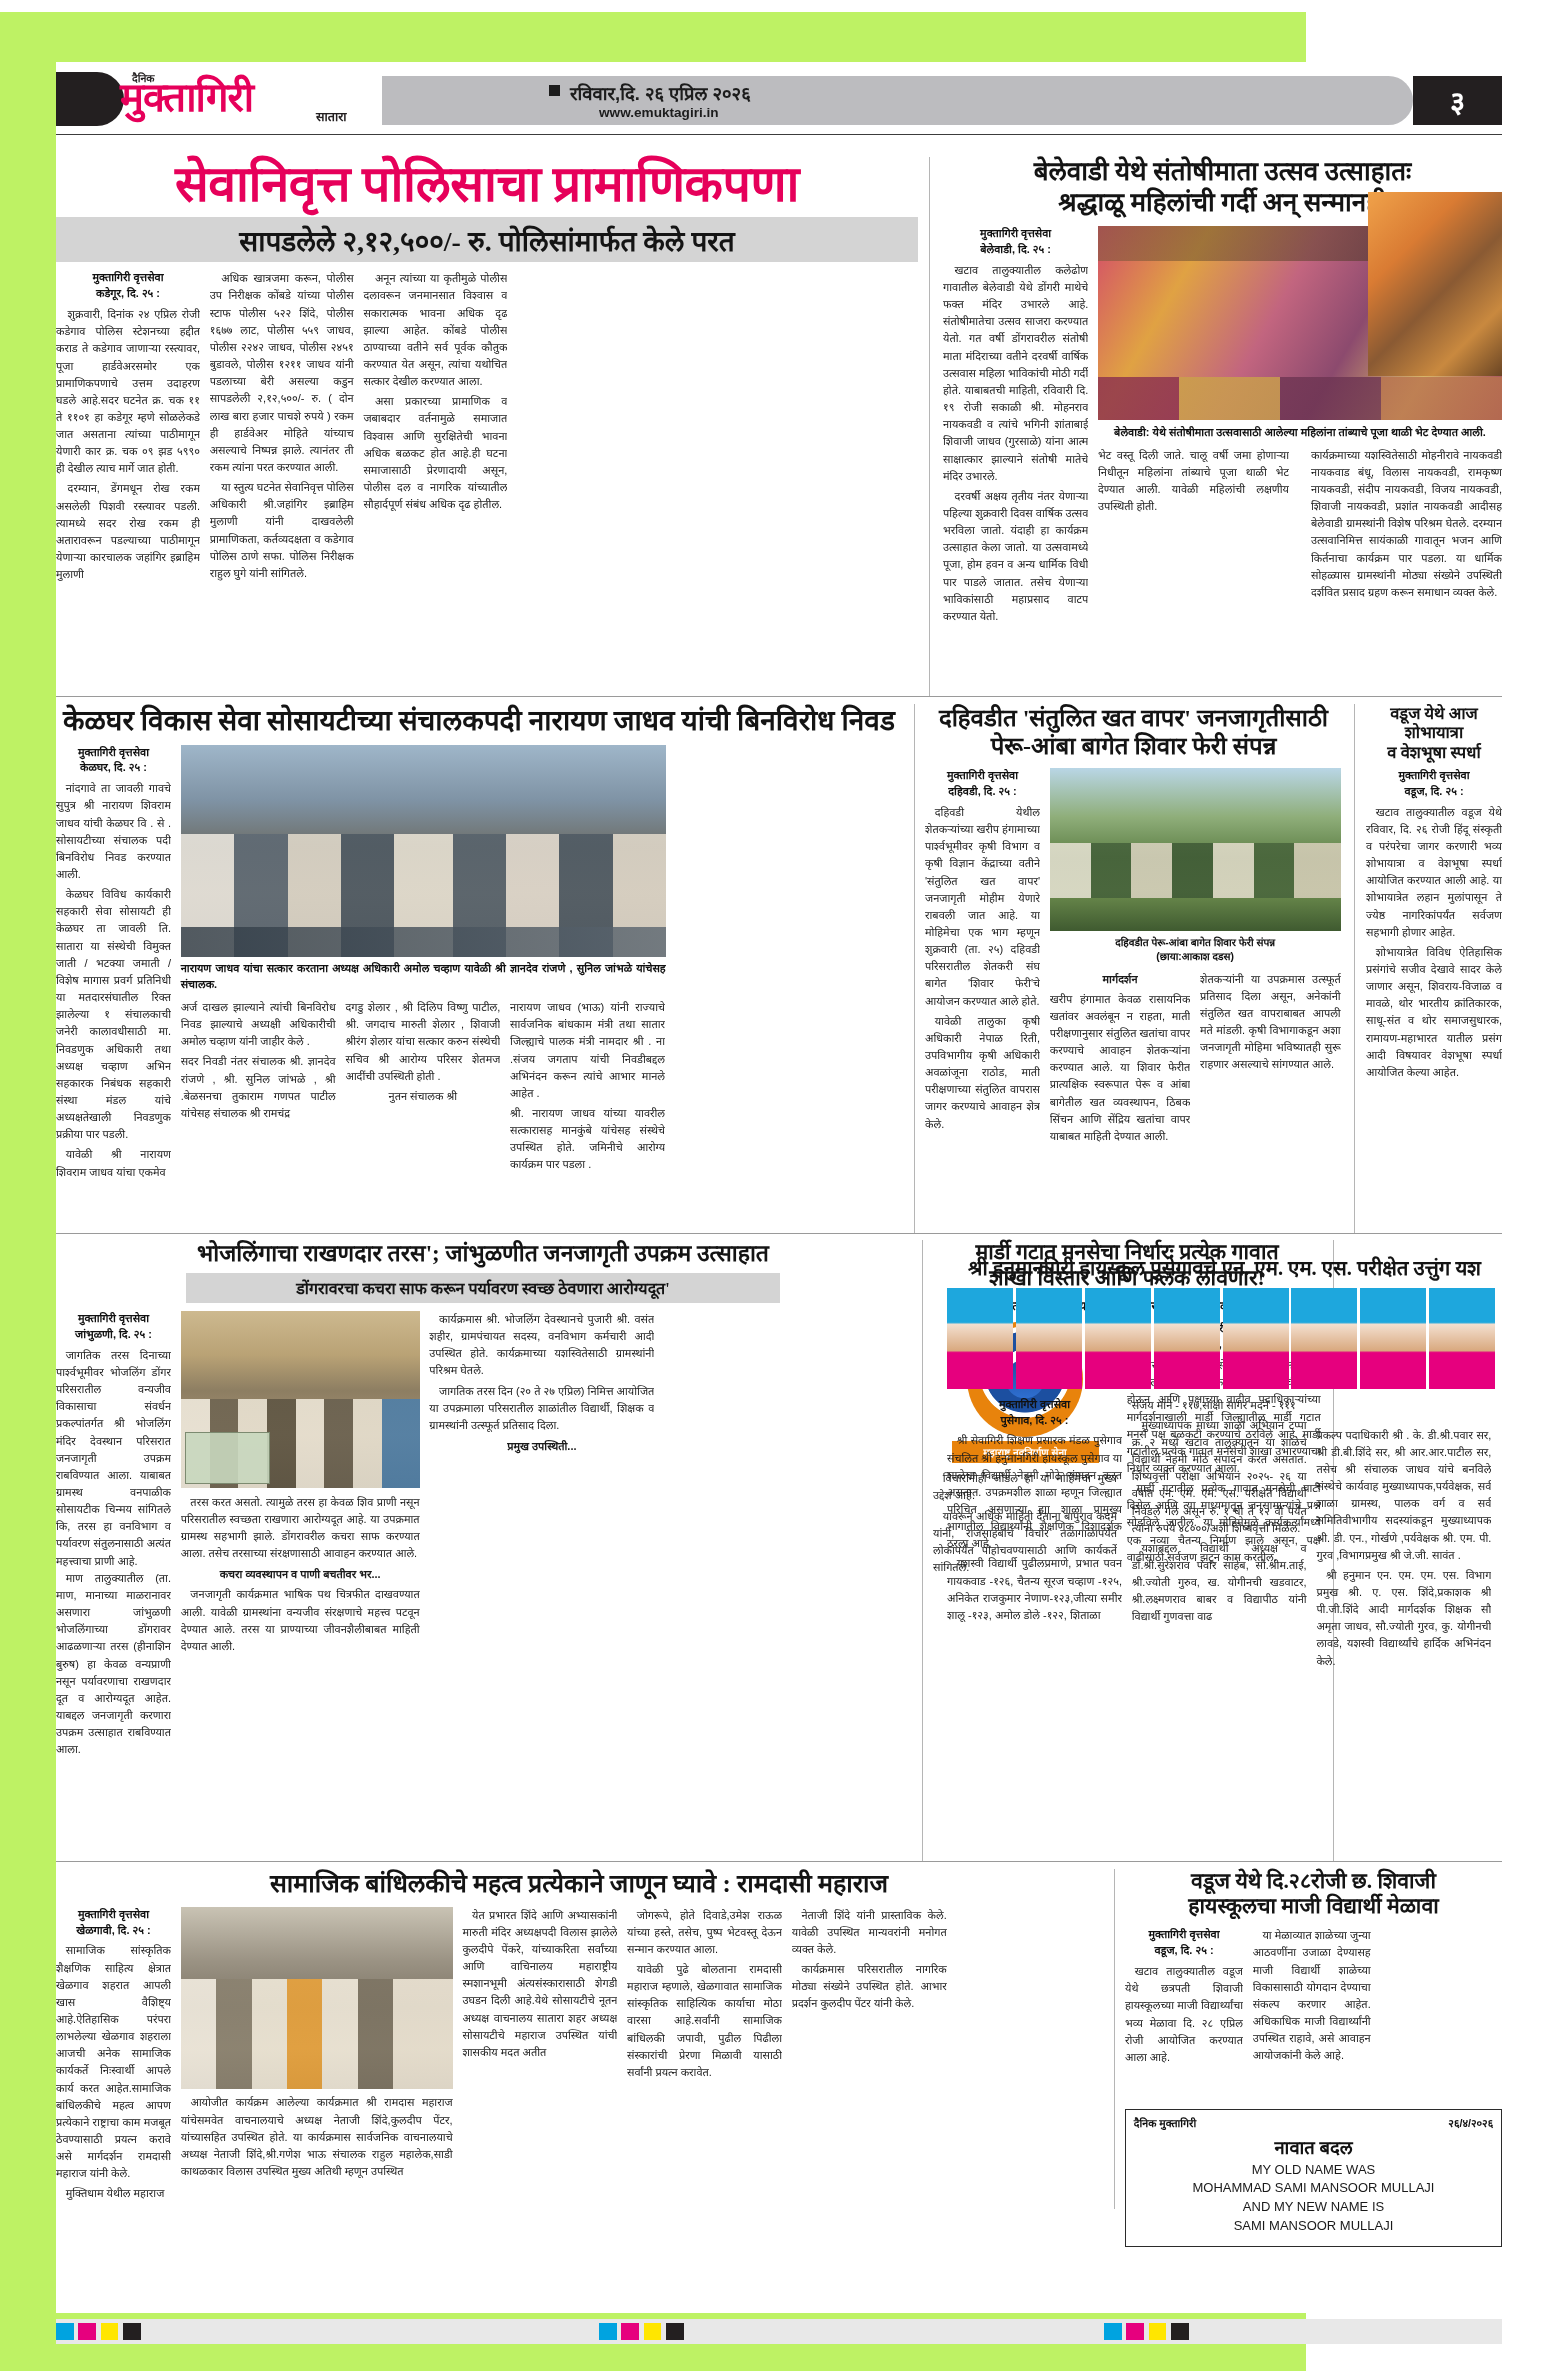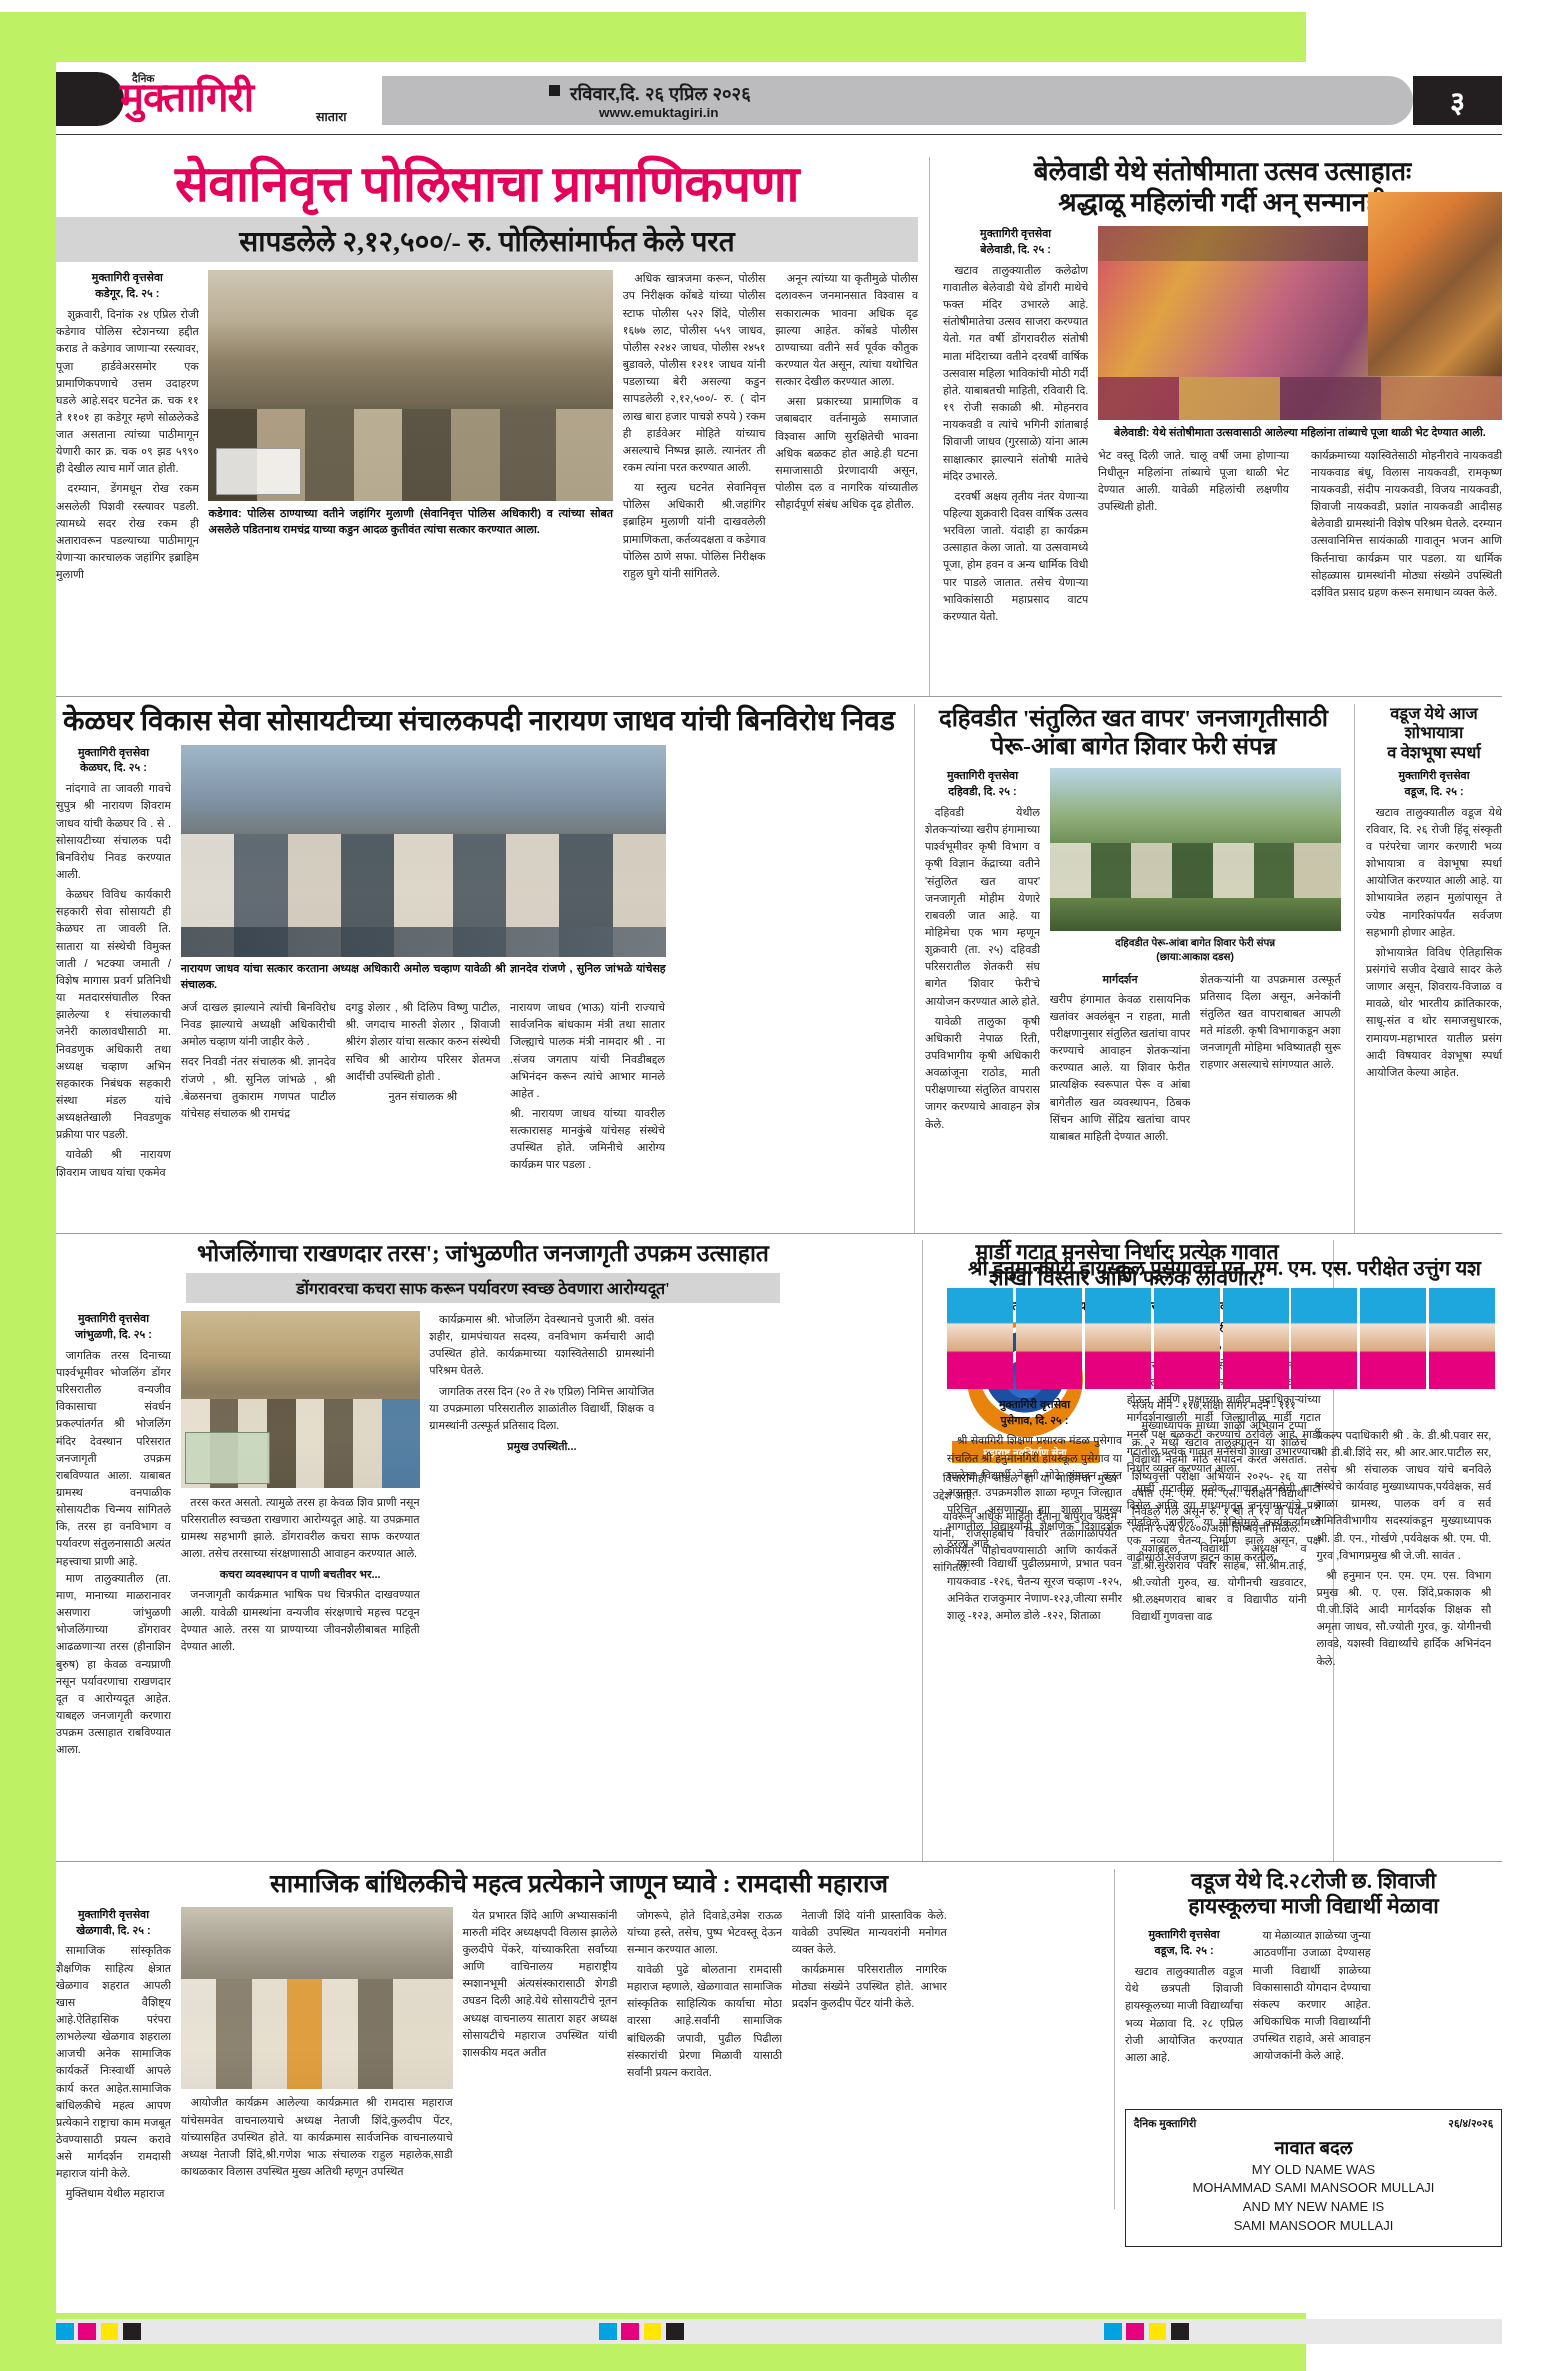--- a/index.html
+++ b/index.html
@@ -200,27 +200,20 @@
       <div class="sub-grey" style="font-size:28px;margin-top:5.8px;">सापडलेले २,१२,५००/- रु. पोलिसांमार्फत केले परत</div>
 
       <div style="display:flex;gap:9.7px;margin-top:7.8px;">
         <div style="width:144px;">
           <div class="byline">मुक्तागिरी वृत्तसेवा</div>
           <div class="byline" style="margin-bottom:3.9px;">कडेगूर, दि. २५ :</div>
           <div class="body-col" style="text-indent:11.6px;">शुक्रवारी, दिनांक २४ एप्रिल रोजी कडेगाव पोलिस स्टेशनच्या हद्दीत कराड ते कडेगाव जाणाऱ्या रस्त्यावर, पूजा हार्डवेअरसमोर एक प्रामाणिकपणाचे उत्तम उदाहरण घडले आहे.सदर घटनेत क्र. चक ११ ते ११०१ हा कडेगूर म्हणे सोळलेकडे जात असताना त्यांच्या पाठीमागून येणारी कार क्र. चक ०९ झड ५९९० ही देखील त्याच मार्गे जात होती.</div>
           <div class="body-col" style="text-indent:11.6px;margin-top:2.9px;">दरम्यान, डेंगमधून रोख रकम असलेली पिशवी रस्त्यावर पडली. त्यामध्ये सदर रोख रकम ही अतारावरून पडल्याच्या पाठीमागून येणाऱ्या कारचालक जहांगिर इब्राहिम मुलाणी</div>
         </div>
 
-        <div style="width:408px;">
-          <div class="photo ph-indoor" style="height:231px;">
-            <div class="pstrip" style="top:60%;height:40%;background:linear-gradient(90deg,#4a4233 0 12%,#b8a88c 12% 24%,#6d6450 24% 36%,#c8bca0 36% 48%,#5a5344 48% 60%,#a89c80 60% 72%,#6a6151 72% 86%,#bdb096 86% 100%);opacity:.85"></div>
-            <div style="position:absolute;left:7.8px;bottom:5.8px;width:83px;height:45px;background:rgba(255,255,255,.82);border:1px solid #999;"></div>
-          </div>
-          <div class="caption" style="margin-top:4.9px;">कडेगाव: पोलिस ठाण्याच्या वतीने जहांगिर मुलाणी (सेवानिवृत्त पोलिस अधिकारी) व त्यांच्या सोबत असलेले पडितनाथ रामचंद्र याच्या कडुन आदळ कुतीवंत त्यांचा सत्कार करण्यात आला.</div>
-        </div>
 
         <div style="width:144px;">
           <div class="body-col" style="text-indent:11.6px;">अधिक खात्रजमा करून, पोलीस उप निरीक्षक कोंबडे यांच्या पोलीस स्टाफ पोलीस ५२२ शिंदे, पोलीस १६७७ लाट, पोलीस ५५९ जाधव, पोलीस २२४२ जाधव, पोलीस २४५१ बुडावले, पोलीस १२११ जाधव यांनी पडलाच्या बेरी असल्या कडुन सापडलेली २,१२,५००/- रु. ( दोन लाख बारा हजार पाचशे रुपये ) रकम ही हार्डवेअर मोहिते यांच्याच असल्याचे निष्पन्न झाले. त्यानंतर ती रकम त्यांना परत करण्यात आली.</div>
           <div class="body-col" style="text-indent:11.6px;margin-top:2.9px;">या स्तुत्य घटनेत सेवानिवृत्त पोलिस अधिकारी श्री.जहांगिर इब्राहिम मुलाणी यांनी दाखवलेली प्रामाणिकता, कर्तव्यदक्षता व कडेगाव पोलिस ठाणे सफा. पोलिस निरीक्षक राहुल घुगे यांनी सांगितले.</div>
         </div>
         <div style="width:144px;">
           <div class="body-col" style="text-indent:11.6px;">अनून त्यांच्या या कृतीमुळे पोलीस दलावरून जनमानसात विश्वास व सकारात्मक भावना अधिक दृढ झाल्या आहेत. कोंबडे पोलीस ठाण्याच्या वतीने सर्व पूर्वक कौतुक करण्यात येत असून, त्यांचा यथोचित सत्कार देखील करण्यात आला.</div>
           <div class="body-col" style="text-indent:11.6px;margin-top:2.9px;">असा प्रकारच्या प्रामाणिक व जबाबदार वर्तनामुळे समाजात विश्वास आणि सुरक्षितेची भावना अधिक बळकट होत आहे.ही घटना समाजासाठी प्रेरणादायी असून, पोलीस दल व नागरिक यांच्यातील सौहार्दपूर्ण संबंध अधिक दृढ होतील.</div>
         </div>
       </div>

